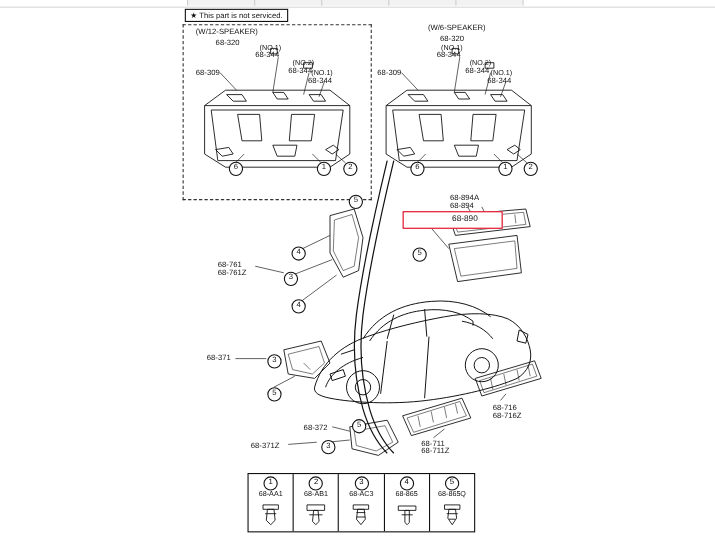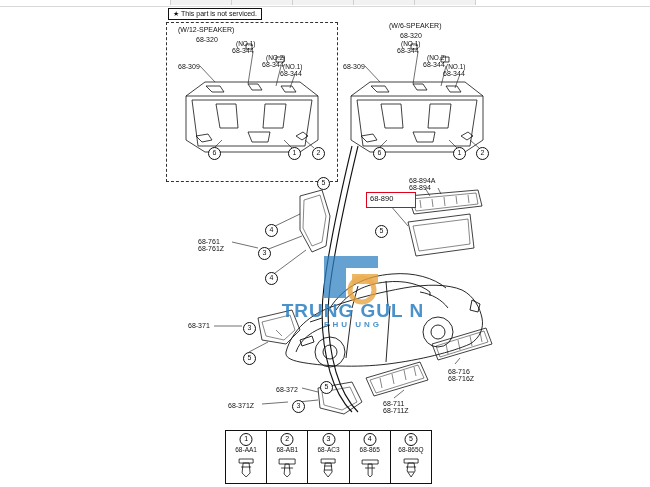--- a/index.html
+++ b/index.html
@@ -202,51 +202,40 @@
   <div class="lbl" style="left:188px;top:322px;">68-371</div>
   <div class="lbl" style="left:276px;top:386px;">68-372</div>
   <div class="lbl" style="left:228px;top:402px;">68-371Z</div>
 
   <div class="lbl" style="left:383px;top:400px;">68-711</div>
   <div class="lbl" style="left:383px;top:407px;">68-711Z</div>
 
   <div class="lbl" style="left:448px;top:368px;">68-716</div>
   <div class="lbl" style="left:448px;top:375px;">68-716Z</div>
 
-  <div class="redbox" style="left:366px;top:192px;width:48px;height:14px;">
+  <div class="redbox" style="left:366px;top:192px;width:48px;height:14px;padding-left:41px;">
     <div class="t">68-890</div>
   </div>
 
   <div class="circ" style="left:208px;top:147px;">6</div>
   <div class="circ" style="left:288px;top:147px;">1</div>
   <div class="circ" style="left:312px;top:147px;">2</div>
   <div class="circ" style="left:373px;top:147px;">6</div>
   <div class="circ" style="left:453px;top:147px;">1</div>
   <div class="circ" style="left:476px;top:147px;">2</div>
   <div class="circ" style="left:317px;top:177px;">5</div>
   <div class="circ" style="left:375px;top:225px;">5</div>
   <div class="circ" style="left:265px;top:224px;">4</div>
   <div class="circ" style="left:258px;top:247px;">3</div>
   <div class="circ" style="left:265px;top:272px;">4</div>
   <div class="circ" style="left:243px;top:322px;">3</div>
   <div class="circ" style="left:243px;top:352px;">5</div>
   <div class="circ" style="left:320px;top:381px;">5</div>
   <div class="circ" style="left:292px;top:400px;">3</div>
 
-  <div class="wm">
-    <svg width="190" height="60" viewBox="0 0 190 60">
-      <g transform="translate(58,2)">
-        <path d="M8 6 L62 6 L62 18 L30 18 L30 48 L8 48 Z" fill="#2a7fc1" opacity="0.85"></path>
-        <path d="M36 24 L62 24 L62 34 L36 34 Z" fill="#e8a13a" opacity="0.9"></path>
-        <circle cx="46" cy="40" r="12" fill="none" stroke="#e8a13a" stroke-width="5" opacity="0.9"></circle>
-      </g>
-    </svg>
-    <div class="txt1">TRUNG GUL N</div>
-    <div class="txt2">PHU  UNG</div>
-  </div>
 
   <div class="legend">
     <div class="cell">
       <div class="cnum">1</div>
       <div class="ctxt">68-AA1</div>
       <div class="cimg">
         <svg width="100%" height="26" viewBox="0 0 40 26">
             <g fill="none" stroke="#111" stroke-width="0.8">
               <path d="M13 4 L27 4 L27 8 L13 8 Z"></path>
               <path d="M17 8 L23 8 L24 18 L20 22 L16 18 Z"></path>

